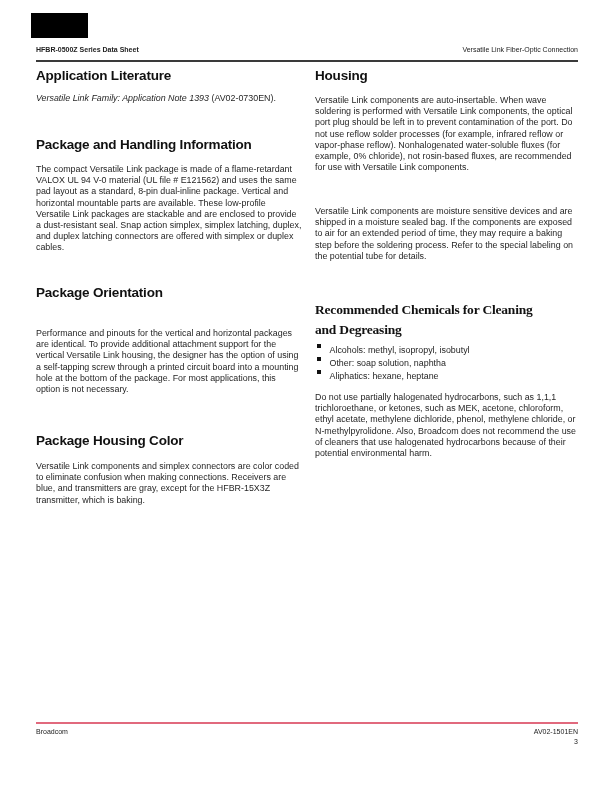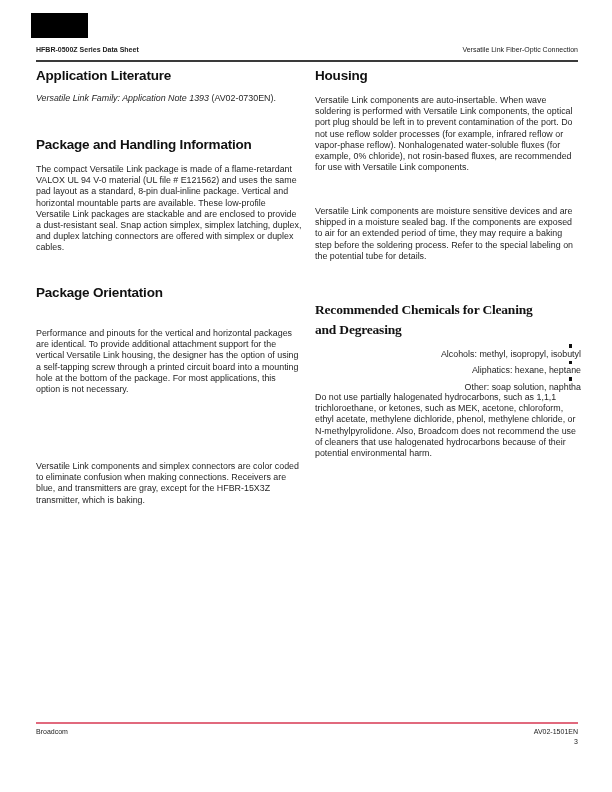--- a/index.html
+++ b/index.html
@@ -66,21 +66,21 @@
   .bullets {
     position: absolute;
     left: 2px;
     margin: 0; padding: 0;
     list-style: none;
     width: 264px;
     font-size: 8.9px;
     line-height: 13px;
     color: #262626;
   }
-  .bullets li { display: flex; align-items: flex-end; flex-direction: column; }
+  .bullets li { display: flex; align-items: flex-start; }
   .sq {
     width: 3.5px; height: 3.5px;
     background: #111;
     margin-right: 9px;
     flex: 0 0 auto;
   }
   .ftr-rule {
     position: absolute;
     left: 36px; top: 722px;
     width: 542px; height: 2px;
@@ -109,42 +109,43 @@
   <div class="col col-left">
     <h1 class="h1" style="top:67px">Application Literature</h1>
     <p class="body-p" style="top:93px"><span class="italic-part">Versatile Link Family: Application Note 1393</span><span> (AV02-0730EN).</span></p>
 
     <h1 class="h1" style="top:136px">Package and Handling Information</h1>
     <p class="body-p" style="top:164px">The compact Versatile Link package is made of a flame-retardant VALOX UL 94 V-0 material (UL file # E121562) and uses the same pad layout as a standard, 8-pin dual-inline package. Vertical and horizontal mountable parts are available. These low-profile Versatile Link packages are stackable and are enclosed to provide a dust-resistant seal. Snap action simplex, simplex latching, duplex, and duplex latching connectors are offered with simplex or duplex cables.</p>
 
     <h1 class="h1" style="top:284px">Package Orientation</h1>
     <p class="body-p" style="top:328px">Performance and pinouts for the vertical and horizontal packages are identical. To provide additional attachment support for the vertical Versatile Link housing, the designer has the option of using a self-tapping screw through a printed circuit board into a mounting hole at the bottom of the package. For most applications, this option is not necessary.</p>
 
+    <h1 class="h1" style="top:432px">Package Housing Color</h1>
     <p class="body-p" style="top:461px">Versatile Link components and simplex connectors are color coded to eliminate confusion when making connections. Receivers are blue, and transmitters are gray, except for the HFBR-15X3Z transmitter, which is baking.</p>
   </div>
 
   <div class="col col-right">
     <h1 class="h1" style="top:67px">Housing</h1>
     <p class="body-p" style="top:95px">Versatile Link components are auto-insertable. When wave soldering is performed with Versatile Link components, the optical port plug should be left in to prevent contamination of the port. Do not use reflow solder processes (for example, infrared reflow or vapor-phase reflow). Nonhalogenated water-soluble fluxes (for example, 0% chloride), not rosin-based fluxes, are recommended for use with Versatile Link components.</p>
     <p class="body-p" style="top:206px">Versatile Link components are moisture sensitive devices and are shipped in a moisture sealed bag. If the components are exposed to air for an extended period of time, they may require a baking step before the soldering process. Refer to the special labeling on the potential tube for details.</p>
 
     <h1 class="h1 wrap2" style="top:300px">Recommended Chemicals for Cleaning and Degreasing</h1>
 
     <ul class="bullets" style="top:344px">
       <li>
           <span class="sq"></span>
           <span>Alcohols: methyl, isopropyl, isobutyl</span>
         </li>
       <li>
           <span class="sq"></span>
-          <span>Aliphatics: hexane, heptane</span>
+          <span>Other: soap solution, naphtha</span>
         </li>
       <li>
           <span class="sq"></span>
-          <span>Other: soap solution, naphtha</span>
+          <span>Aliphatics: hexane, heptane</span>
         </li>
     </ul>
 
     <p class="body-p" style="top:392px">Do not use partially halogenated hydrocarbons, such as 1,1,1 trichloroethane, or ketones, such as MEK, acetone, chloroform, ethyl acetate, methylene dichloride, phenol, methylene chloride, or N-methylpyrolidone. Also, Broadcom does not recommend the use of cleaners that use halogenated hydrocarbons because of their potential environmental harm.</p>
   </div>
 
   <div class="ftr-rule" style="background: rgb(225, 105, 125);"></div>
   <div class="ftr-text ftr-left">Broadcom</div>
   <div class="ftr-text ftr-right">AV02-1501EN</div>
   <div class="ftr-text ftr-page">3</div>

